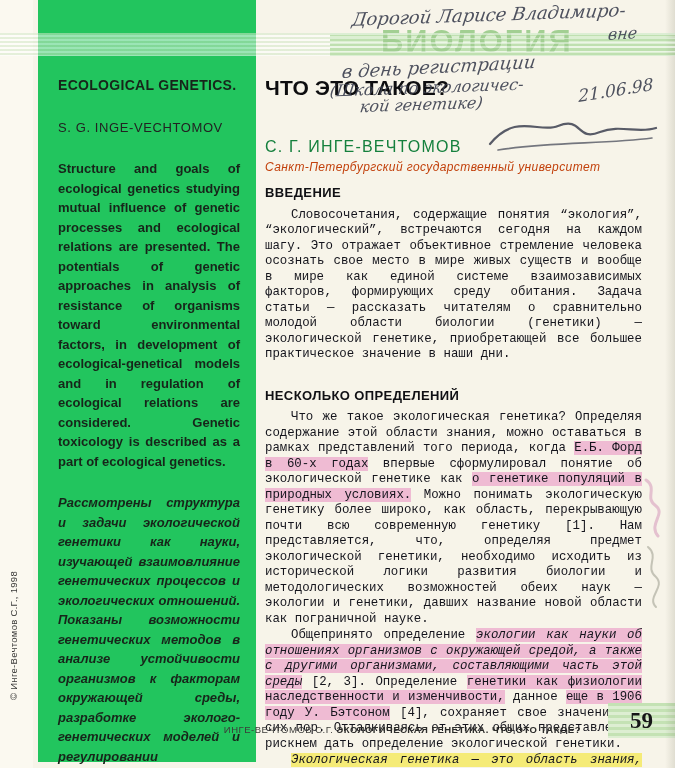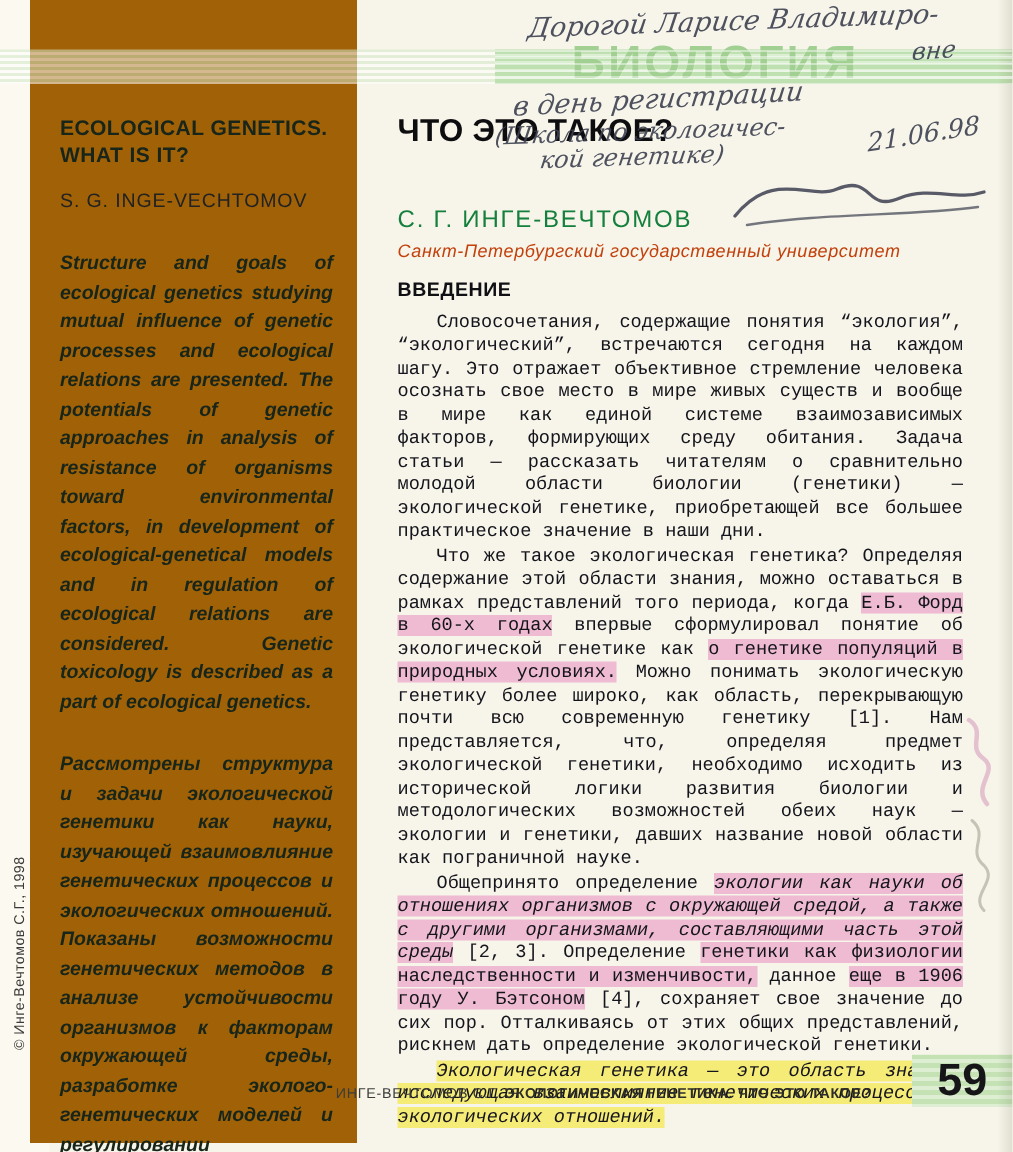--- a/index.html
+++ b/index.html
@@ -4,25 +4,25 @@
 <style>
   html,body{margin:0;padding:0;}
   body{width:675px;height:768px;position:relative;overflow:hidden;
        background:#f7f4e9;font-family:"Liberation Sans",sans-serif;}
   .page{position:absolute;inset:0;}
   .page::after{content:"";position:absolute;top:0;right:0;width:10px;height:100%;
        background:linear-gradient(to left,rgba(120,120,100,.18),rgba(120,120,100,0));pointer-events:none;}
   .left-strip{position:absolute;left:0;top:0;width:33px;height:768px;background:#fbf9f0;}
 
   
-  .sidebar{position:absolute;left:20px;top:0;width:218px;height:762px;background:#a16207;}
+  .sidebar{position:absolute;left:38px;top:0;width:218px;height:762px;background:#22c55e;}
   .sidebar-inner{padding:76px 16px 0 20px;color:#17251a;}
   .sb-title{font-weight:bold;font-size:14px;line-height:1.3;letter-spacing:.3px;}
-  .sb-author{margin-top:14px;font-size:13px;letter-spacing:.6px;color:#222;}
-  .sb-abstract-en{margin-top:24px;font-weight:bold;font-style:italic;font-size:13px;
+  .sb-author{margin-top:26px;font-size:13px;letter-spacing:.6px;color:#222;}
+  .sb-abstract-en{margin-top:24px;font-weight:bold;font-size:13px;
        line-height:1.5;text-align:justify;}
   .sb-abstract-ru{margin-top:22px;font-weight:bold;font-style:italic;font-size:13px;
        line-height:1.5;text-align:justify;}
 
   
   .band{position:absolute;left:0;top:33px;width:675px;height:23px;
        background:repeating-linear-gradient(to bottom,rgba(210,232,200,.55) 0 2px,rgba(255,255,255,.55) 2px 4px);}
   .band-strong{position:absolute;left:330px;top:33px;width:345px;height:23px;
        background:repeating-linear-gradient(to bottom,#bfe0b0 0 3px,#dcefd2 3px 5px);}
   .rubric{position:absolute;left:381px;top:24px;font-weight:bold;font-size:31px;
@@ -61,38 +61,37 @@
   .signature{position:absolute;left:488px;top:104px;z-index:6;}
   .margin-mark{position:absolute;z-index:2;}
 
   
   .footer-line{position:absolute;right:94px;top:724px;width:520px;text-align:right;
        font-size:9.5px;letter-spacing:.5px;color:#3c3c3a;}
   .footer-line .ft-bold{font-weight:bold;color:#2c2c2a;}
   .page-num-box{position:absolute;right:0;top:703px;width:67px;height:35px;
        background:repeating-linear-gradient(to bottom,#c4e2b4 0 3px,#ddeed2 3px 6px);
        display:flex;align-items:center;justify-content:center;}
-  .page-num{font-weight:bold;font-size:30px;color:#161618;}
+  .page-num{font-weight:bold;font-size:23px;color:#161618;font-family:Liberation Serif, serif;}
 
   
   .copyright{position:absolute;left:8px;top:700px;transform:rotate(-90deg);
        transform-origin:0 0;font-size:9.5px;color:#3a3a38;letter-spacing:.3px;white-space:nowrap;}
 </style>
 </head>
 <body>
 
 <div class="page">
 
   <div class="left-strip"></div>
 
   <div class="sidebar">
     <div class="sidebar-inner">
       <div class="sb-title">
         <div>ECOLOGICAL GENETICS.</div>
-        <div>WHAT IS IT?</div>
       </div>
       <div class="sb-author">S. G. INGE-VECHTOMOV</div>
       <div class="sb-abstract-en">Structure and goals of ecological genetics studying mutual influence of genetic processes and ecological relations are presented. The potentials of genetic approaches in analysis of resistance of organisms toward environmental factors, in development of ecological-genetical models and in regulation of ecological relations are considered. Genetic toxicology is described as a part of ecological genetics.</div>
       <div class="sb-abstract-ru">Рассмотрены структура и задачи экологической генетики как науки, изучающей взаимовлияние генетических процессов и экологических отношений. Показаны возможности генетических методов в анализе устойчивости организмов к факторам окружающей среды, разработке эколого-генетических моделей и регулировании экологических отношений. Рассмотрена генетическая токсикология как раздел экологической генетики.</div>
     </div>
   </div>
 
   <div class="band"></div>
   <div class="band-strong"></div>
   <div class="rubric">БИОЛОГИЯ</div>
@@ -112,20 +111,21 @@
   <div class="title">
     <div>ЧТО ЭТО ТАКОЕ?</div>
   </div>
   <div class="author">С. Г. ИНГЕ-ВЕЧТОМОВ</div>
   <div class="affiliation">Санкт-Петербургский государственный университет</div>
 
   <div class="column">
     <div class="sec-heading" style="margin-top:0">ВВЕДЕНИЕ</div>
     <p class="para"><span class="seg plain">Словосочетания, содержащие понятия “экология”, “экологический”, встречаются сегодня на каждом шагу. Это отражает объективное стремление человека осознать свое место в мире живых существ и вообще в мире как единой системе взаимозависимых факторов, формирующих среду обитания. Задача статьи — рассказать читателям о сравнительно молодой области биологии (генетики) — экологической генетике, приобретающей все большее практическое значение в наши дни.</span></p>
 
+    <div class="sec-heading">НЕСКОЛЬКО ОПРЕДЕЛЕНИЙ</div>
     <p class="para"><span class="seg plain">Что же такое экологическая генетика? Определяя содержание этой области знания, можно оставаться в рамках представлений того периода, когда </span><span class="seg hl-pink">Е.Б. Форд в 60-х годах</span><span class="seg plain"> впервые сформулировал понятие об экологической генетике как </span><span class="seg hl-pink">о генетике популяций в природных условиях.</span><span class="seg plain"> Можно понимать экологическую генетику более широко, как область, перекрывающую почти всю современную генетику [1]. Нам представляется, что, определяя предмет экологической генетики, необходимо исходить из исторической логики развития биологии и методологических возможностей обеих наук — экологии и генетики, давших название новой области как пограничной науке.</span></p>
     <p class="para"><span class="seg plain">Общепринято определение </span><span class="seg hl-pink-italic">экологии как науки об отношениях организмов с окружающей средой, а также с другими организмами, составляющими часть этой среды</span><span class="seg plain"> [2, 3]. Определение </span><span class="seg hl-pink">генетики как физиологии наследственности и изменчивости,</span><span class="seg plain"> данное </span><span class="seg hl-pink">еще в 1906 году У. Бэтсоном</span><span class="seg plain"> [4], сохраняет свое значение до сих пор. Отталкиваясь от этих общих представлений, рискнем дать определение экологической генетики.</span></p>
     <p class="para"><span class="seg hl-yellow-italic">Экологическая генетика — это область знания, исследующая взаимовлияние генетических процессов и экологических отношений.</span></p>
 
   </div>
 
   <svg class="margin-mark" style="left:640px;top:478px" width="26" height="60" viewBox="0 0 26 60">
     <path d="M6,2 C18,10 4,20 16,28 C26,36 8,46 18,58" fill="none" stroke="#d79ebe" stroke-width="3" opacity=".6" stroke-linecap="round"></path>
   </svg>
   <svg class="margin-mark" style="left:640px;top:545px" width="26" height="64" viewBox="0 0 26 64">

